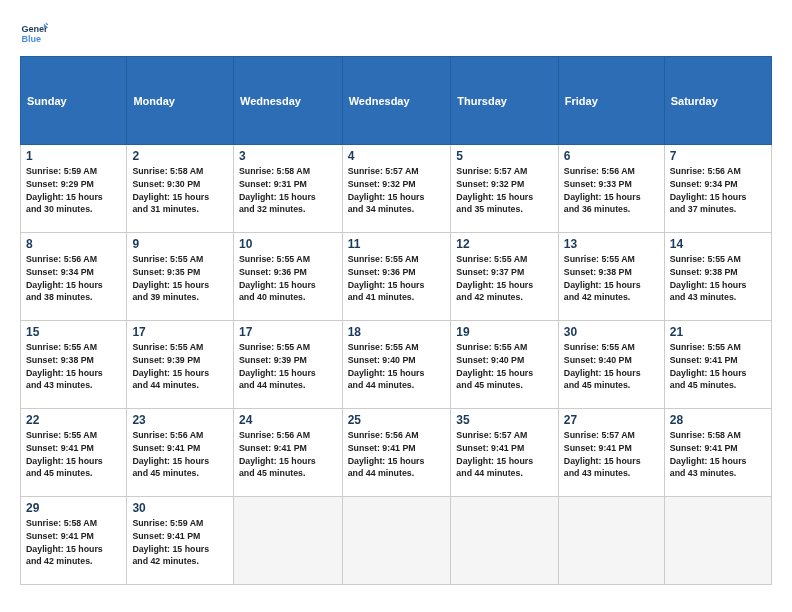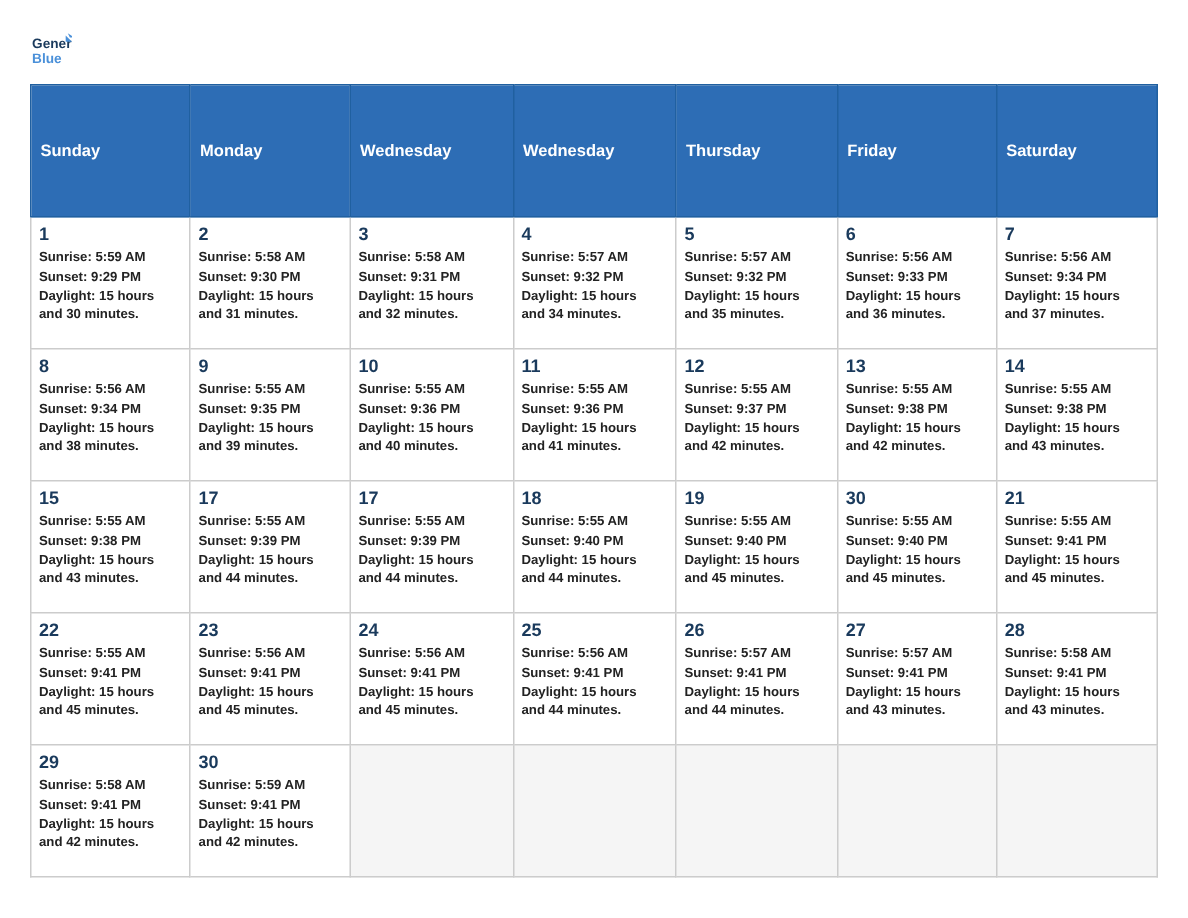--- a/index.html
+++ b/index.html
@@ -300,21 +300,21 @@
 and 45 minutes.</div>
           </td>
           <td>
             <span class="day-num">25</span>
             <div class="day-info" style="white-space: pre-line;">Sunrise: 5:56 AM
 Sunset: 9:41 PM
 Daylight: 15 hours
 and 44 minutes.</div>
           </td>
           <td>
-            <span class="day-num">26</span>
+            <span class="day-num">35</span>
             <div class="day-info" style="white-space: pre-line;">Sunrise: 5:57 AM
 Sunset: 9:41 PM
 Daylight: 15 hours
 and 44 minutes.</div>
           </td>
           <td>
             <span class="day-num">27</span>
             <div class="day-info" style="white-space: pre-line;">Sunrise: 5:57 AM
 Sunset: 9:41 PM
 Daylight: 15 hours

